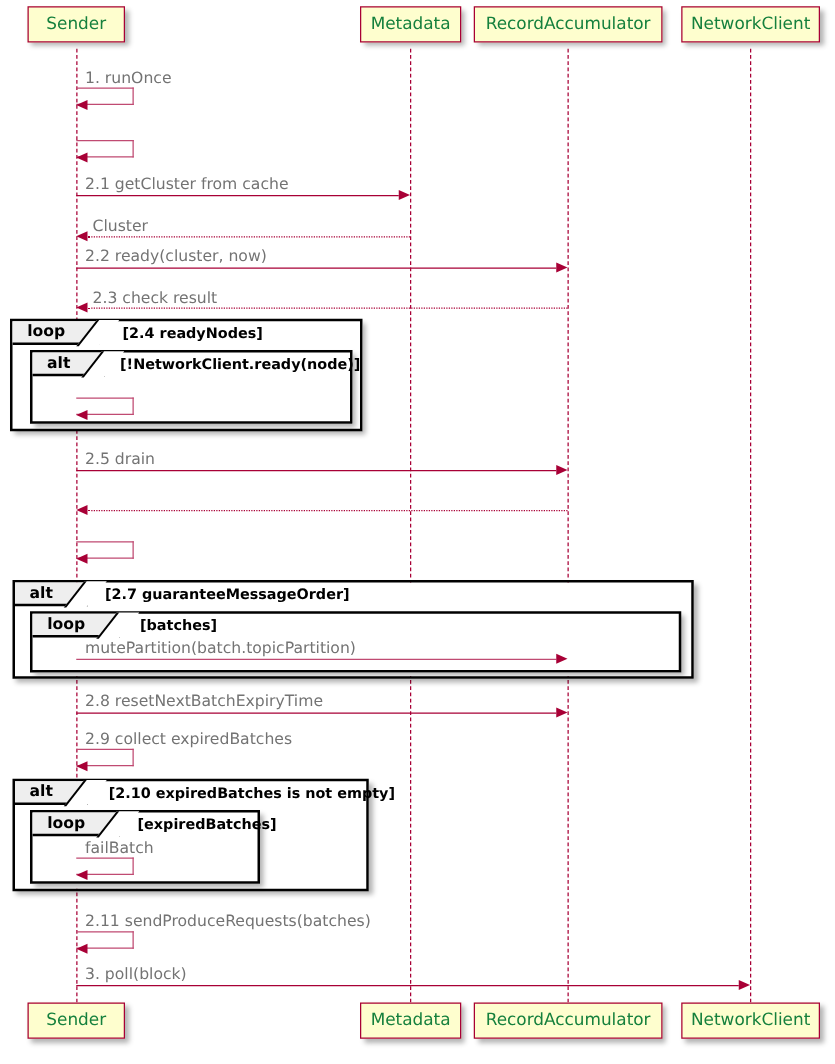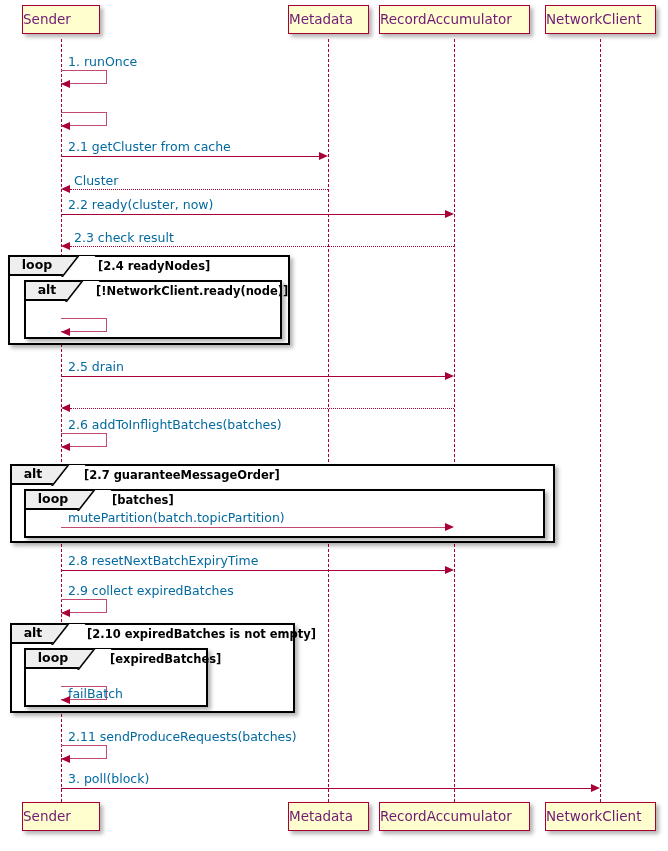--- a/index.html
+++ b/index.html
@@ -15,40 +15,40 @@
     width: 668px;
     height: 851px;
     background: #FFFFFF;
     overflow: hidden;
   }
   .participant {
     position: absolute;
     box-sizing: border-box;
     background: #FEFECE;
     border: 1.5px solid #A80036;
-    color: #701a75;
+    color: #15803d;
     font-size: 13.5px;
     line-height: 1;
     display: flex;
     align-items: center;
-    justify-content: flex-start;
+    justify-content: center;
     white-space: nowrap;
     box-shadow: 3px 3px 4px rgba(0,0,0,0.30);
     z-index: 6;
   }
   .lifeline {
     position: absolute;
     width: 0;
     border-left: 1.5px dashed #A80036;
     z-index: 1;
   }
   .msg-label {
     position: absolute;
     font-size: 12.5px;
-    color: #0369a1;
+    color: #737373;
     white-space: nowrap;
     line-height: 1;
     z-index: 5;
   }
   .arrow-line {
     position: absolute;
     height: 0;
     z-index: 4;
   }
   .arrow-line.solid {
@@ -210,21 +210,20 @@
   <div class="selfcall" style="left:61px; top:318px; width:46px; height:14px;"></div>
   <div class="arrow-head left" style="left:61px; top:327.5px;"></div>
 
   <div class="msg-label" style="left:68px; top:361px;">2.5 drain</div>
   <div class="arrow-line solid" style="left:61px; top:376px; width:384px;"></div>
   <div class="arrow-head right" style="left:445px; top:371.5px;"></div>
 
   <div class="arrow-line dotted" style="left:70px; top:408px; width:384px;"></div>
   <div class="arrow-head left" style="left:61px; top:403.5px;"></div>
 
-  <div class="msg-label" style="left:68px; top:419px;">2.6 addToInflightBatches(batches)</div>
   <div class="selfcall" style="left:61px; top:433px; width:46px; height:14px;"></div>
   <div class="arrow-head left" style="left:61px; top:442.5px;"></div>
 
   <div class="frame-bg" style="left:12px; top:466px; width:541px; height:75px;"></div>
   <div class="frame" style="left:10px; top:464px; width:545px; height:79px;"></div>
   <div class="frame-tab" style="left:12px; top:466px; width:58px;">
     <span class="tab-text">alt</span>
     <span class="tab-cut"></span>
   </div>
   <div class="frame-cond" style="left:84px; top:470px;">[2.7 guaranteeMessageOrder]</div>
@@ -258,21 +257,21 @@
   <div class="frame-cond" style="left:87px; top:629px;">[2.10 expiredBatches is not empty]</div>
 
   <div class="frame-bg" style="left:26px; top:650px; width:180px; height:55px;"></div>
   <div class="frame" style="left:24px; top:648px; width:184px; height:59px;"></div>
   <div class="frame-tab" style="left:26px; top:650px; width:70px;">
     <span class="tab-text">loop</span>
     <span class="tab-cut"></span>
   </div>
   <div class="frame-cond" style="left:110px; top:654px;">[expiredBatches]</div>
 
-  <div class="msg-label" style="left:68px; top:672px;margin-top:16px;">failBatch</div>
+  <div class="msg-label" style="left:68px; top:672px;">failBatch</div>
   <div class="selfcall" style="left:61px; top:686px; width:46px; height:14px;"></div>
   <div class="arrow-head left" style="left:61px; top:695.5px;"></div>
 
   <div class="msg-label" style="left:68px; top:731px;">2.11 sendProduceRequests(batches)</div>
   <div class="selfcall" style="left:61px; top:745px; width:46px; height:14px;"></div>
   <div class="arrow-head left" style="left:61px; top:754.5px;"></div>
 
   <div class="msg-label" style="left:68px; top:773px;">3. poll(block)</div>
   <div class="arrow-line solid" style="left:61px; top:788px; width:530px;"></div>
   <div class="arrow-head right" style="left:591px; top:783.5px;"></div>

